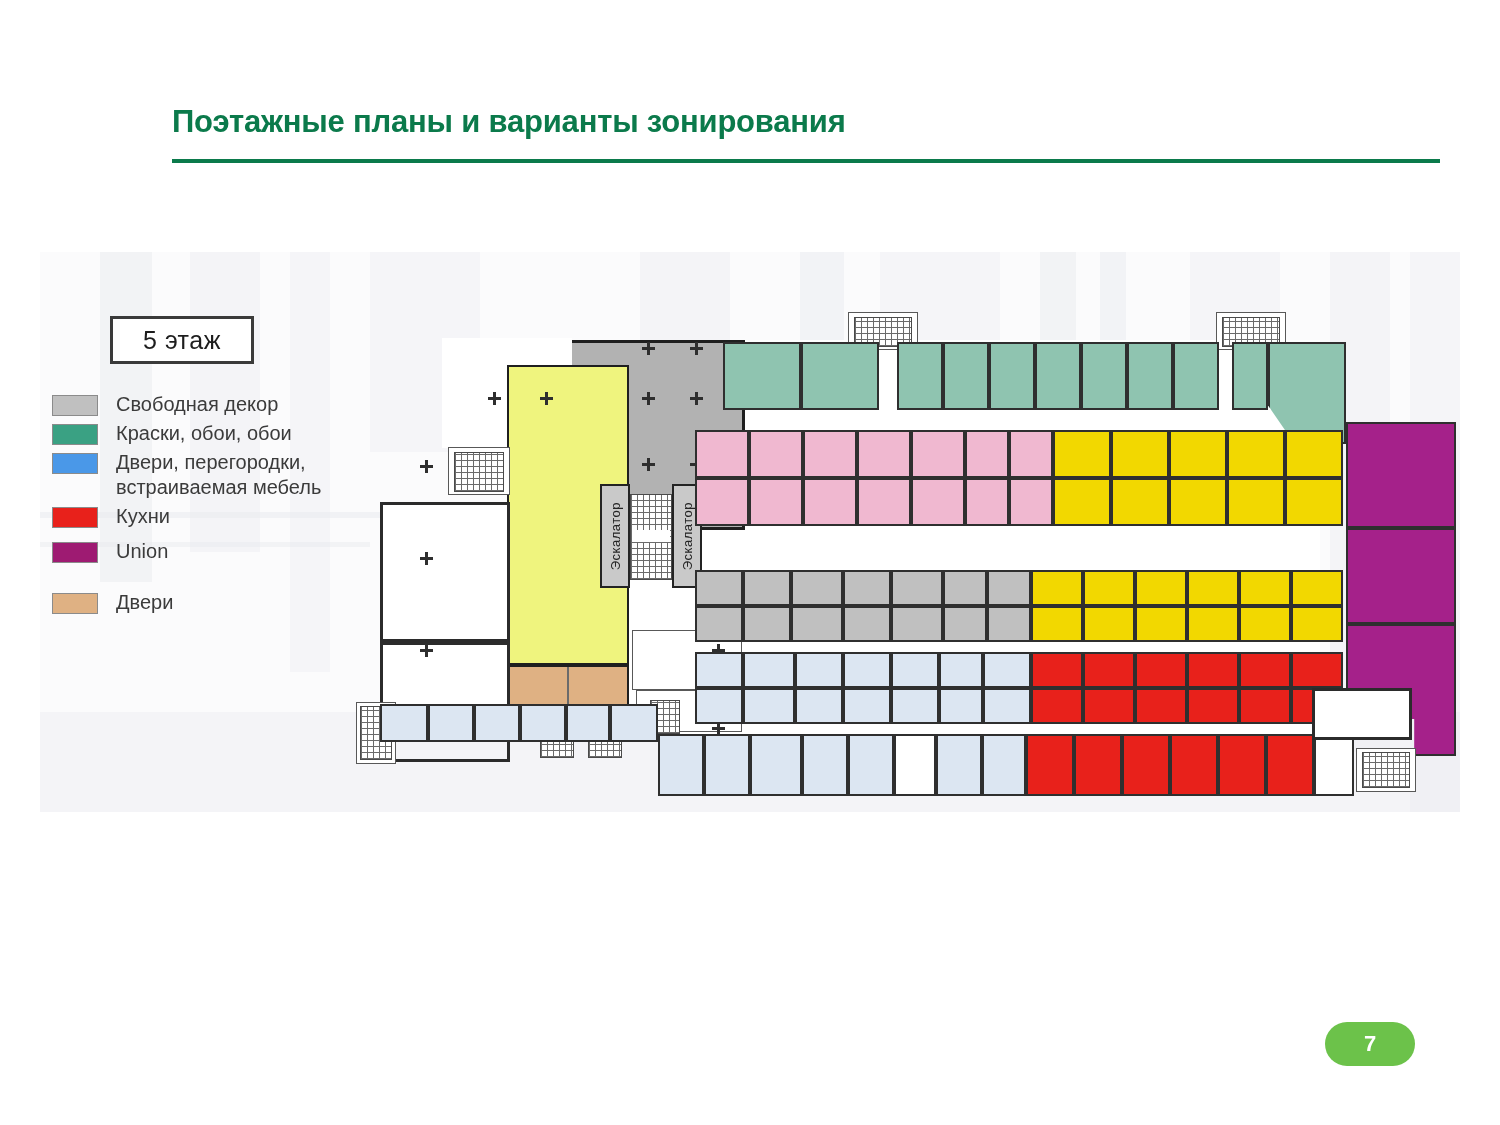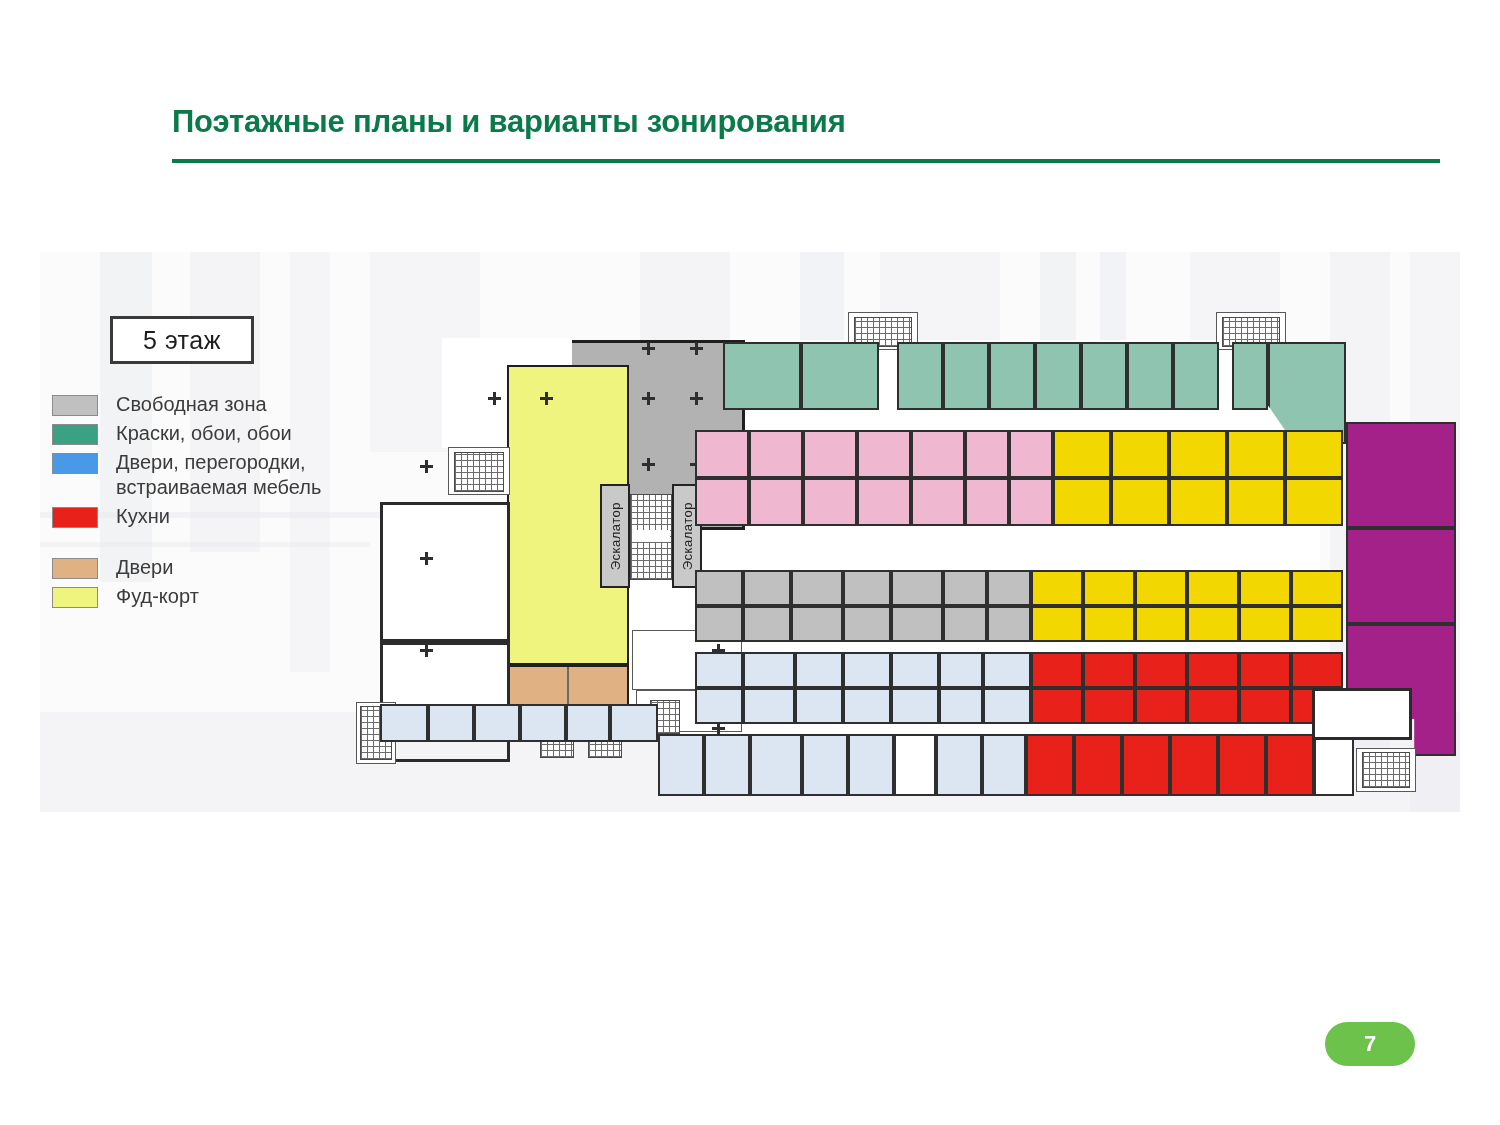--- a/index.html
+++ b/index.html
@@ -317,38 +317,38 @@
     <div class="hatch" style="left:1322px;top:500px;width:48px;height:36px;"></div>
 
   </div>
 </div>
 
 <div id="floor-badge">5 этаж</div>
 
 <div id="legend">
   <div class="lg-row">
     <span class="lg-sw" style="background:#c0c0c0"></span>
-    <span class="lg-txt">Свободная зона</span>
+    <span class="lg-txt">Свободная декор</span>
   </div>
   <div class="lg-row">
     <span class="lg-sw" style="background:#3aa183"></span>
     <span class="lg-txt">Краски, обои, обои</span>
   </div>
   <div class="lg-row">
     <span class="lg-sw" style="background:#4a98e8"></span>
     <span class="lg-txt" style="max-width:238px;display:inline-block">Двери, перегородки, встраиваемая мебель</span>
   </div>
   <div class="lg-row">
     <span class="lg-sw" style="background:#e8211b"></span>
     <span class="lg-txt">Кухни</span>
   </div>
+  <div class="lg-row" style="margin-top:10px">
+    <span class="lg-sw" style="background:#9e1b72"></span>
+    <span class="lg-txt">Union</span>
+  </div>
   <div class="lg-gap"></div>
   <div class="lg-row">
     <span class="lg-sw" style="background:#dfb183"></span>
     <span class="lg-txt">Двери</span>
   </div>
-  <div class="lg-row">
-    <span class="lg-sw" style="background:#eff47e"></span>
-    <span class="lg-txt">Фуд-корт</span>
-  </div>
 </div>
 
 <div id="page-badge">7</div>
 
 </body></html>

